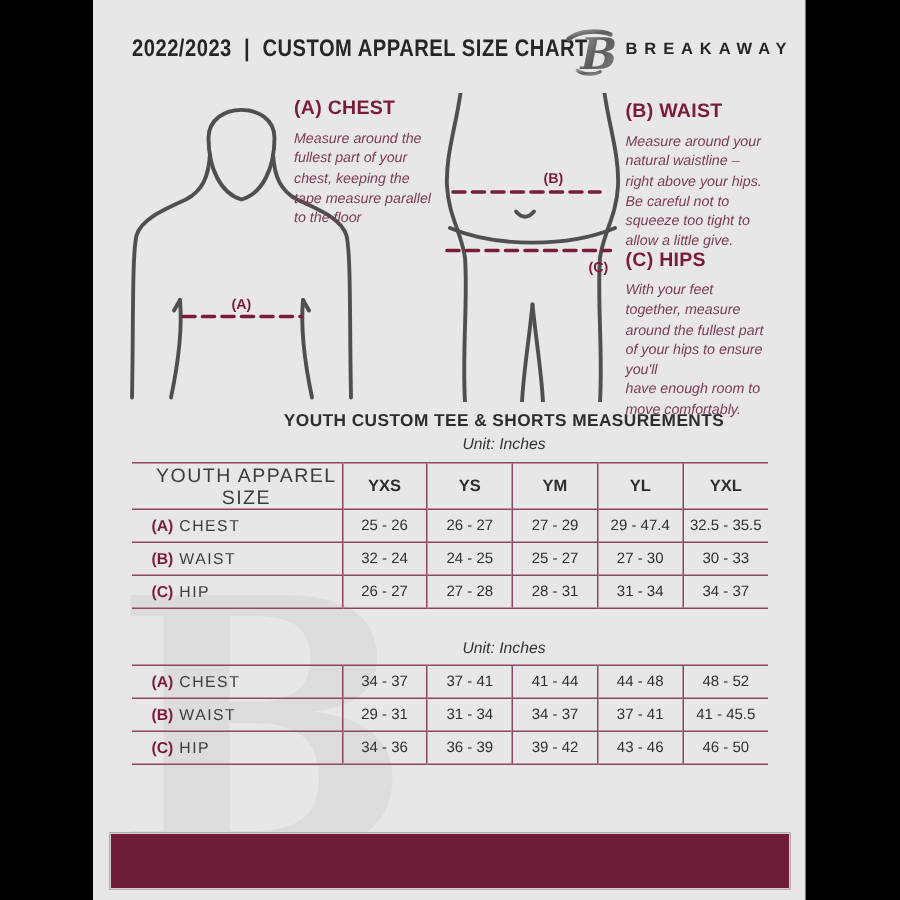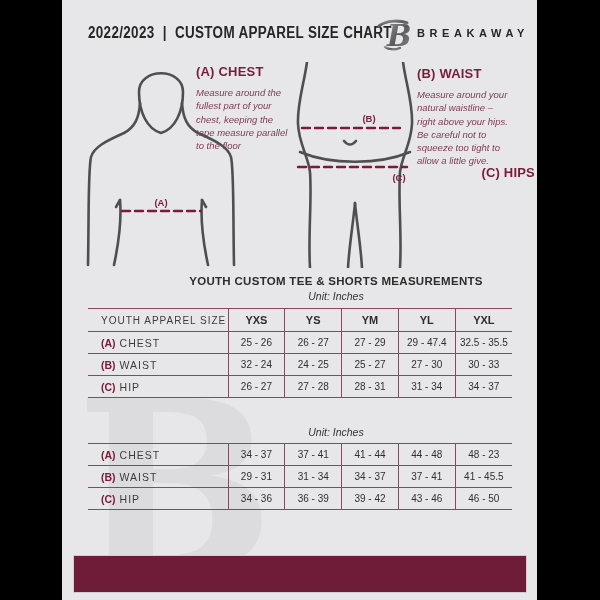--- a/index.html
+++ b/index.html
@@ -28,21 +28,21 @@
   .fig text { font-family:"Liberation Sans", sans-serif; font-size:9.5px;
               font-weight:700; fill:#7a1b38; }
 
   
   .instr { position:absolute; }
   .instr h3 { font-size:13px; font-weight:700; color:#7a1b38; letter-spacing:.2px; }
   .instr p  { margin-top:7px; font-size:9.5px; font-style:italic; color:#7d3a53;
               line-height:1.4; white-space:pre-line; }
   .instr-chest { left:134px; top:64px; width:112px; }
   .instr-waist { left:355px; top:66px; width:112px; }
-  .instr-hips  { left:355px; top:165px; width:118px;text-align:right; }
+  .instr-hips  { left:355px; top:165px; width:118px; }
 
   
   .watermark { position:absolute; left:14px; top:392px; z-index:0;
                font-family:"DejaVu Serif", serif; font-weight:700;
                font-size:235px; line-height:.8; color:#dcdcdf; }
 
   
   .section { position:absolute; left:0; width:548px; z-index:1; }
   .sec-youth-title { top:275px; } .sec-youth-unit { top:290px; }
   .sec-adult-title { top:411px; } .sec-adult-unit { top:426px; }
@@ -52,21 +52,21 @@
   .tbl-wrap { position:absolute; left:26px; width:424px; z-index:1; }
   .tbl-youth { top:308px; } .tbl-adult { top:443px; }
   table.size-table { width:424px; border-collapse:collapse; table-layout:fixed;
                      background:transparent; }
   .size-table td { border-top:1.5px solid #8e4660; vertical-align:middle;
                    height:22px; text-align:center; font-size:10px; color:#2f2f2f; }
   .size-table tr.hrow td { height:23px; }
   .size-table td + td { border-left:1.5px solid #8e4660; }
   .size-table tr:last-child td { border-bottom:1.5px solid #8e4660; }
   .size-table td.lbl { text-align:left; padding-left:13px; }
-  .size-table tr.hrow td.lbl { font-size:10px; letter-spacing:1px; color:#3c3c3c; }
+  .size-table tr.hrow td.lbl { font-size:13px; letter-spacing:1px; color:#3c3c3c;text-align:center; }
   .size-table tr.hrow td.szh { font-size:11px; font-weight:700; color:#2d2d2d; }
   .size-table .key { font-weight:700; color:#7a1b38; margin-right:4px; font-size:10.5px; }
   .size-table .mlabel { color:#3c3c3c; letter-spacing:1px; font-size:10.5px; }
 
   
   .footer-bar { position:absolute; left:11px; top:555px; width:454px; height:38px;
                 background:#6e1c38; border:1px solid #cfcfd3; z-index:2; }
 </style>
 </head>
 <body>
@@ -130,20 +130,27 @@
       <p>Measure around your
 natural waistline –
 right above your hips.
 Be careful not to
 squeeze too tight to
 allow a little give.</p>
     </div>
 
     <div class="instr instr-hips">
       <h3>(C) HIPS</h3>
+      <p>With your feet
+together, measure
+around the fullest part
+of your hips to ensure
+you'll
+have enough room to
+move comfortably.</p>
     </div>
 
     <div class="watermark">B</div>
 
     <div class="section sec-youth-title sec-title">YOUTH CUSTOM TEE &amp; SHORTS MEASUREMENTS</div>
     <div class="section sec-youth-unit sec-unit">Unit: Inches</div>
     <div class="tbl-wrap tbl-youth">
       <table class="size-table">
         <colgroup>
             <col style="width:140px">
@@ -201,21 +208,21 @@
             <col style="width:56.8px">
             <col style="width:56.8px">
           </colgroup>
         <tbody>
         <tr>
           <td class="lbl"><span class="key">(A)</span><span class="mlabel">CHEST</span></td>
           <td>34 - 37</td>
           <td>37 - 41</td>
           <td>41 - 44</td>
           <td>44 - 48</td>
-          <td>48 - 23</td>
+          <td>48 - 52</td>
         </tr>
         <tr>
           <td class="lbl"><span class="key">(B)</span><span class="mlabel">WAIST</span></td>
           <td>29 - 31</td>
           <td>31 - 34</td>
           <td>34 - 37</td>
           <td>37 - 41</td>
           <td>41 - 45.5</td>
         </tr>
         <tr>

